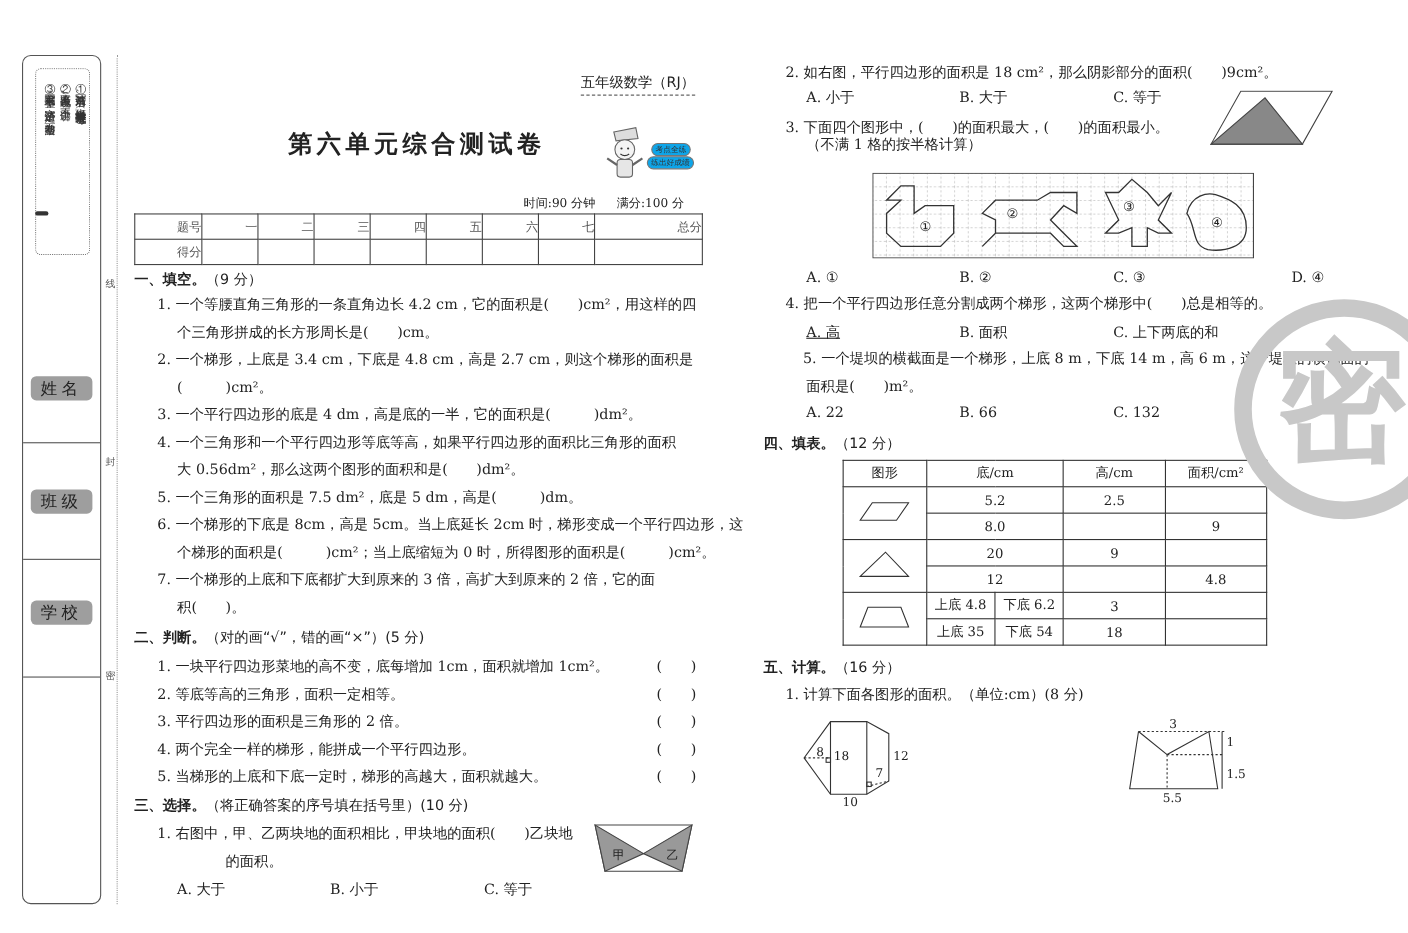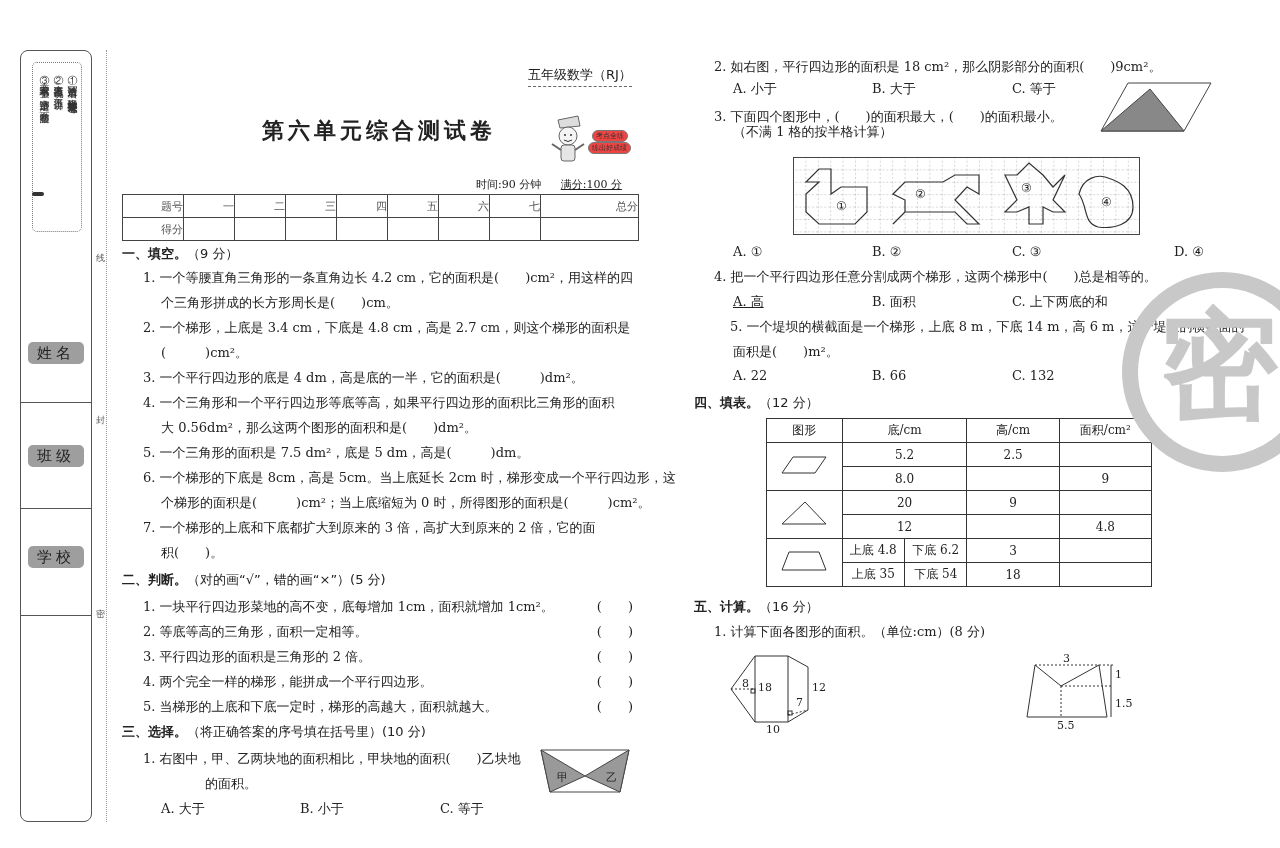--- a/index.html
+++ b/index.html
@@ -11,21 +11,21 @@
   .notice-text{position:absolute;left:2px;top:4px;width:44px;height:160px;writing-mode:vertical-rl;font-size:10px;line-height:14px;letter-spacing:0.5px;color:#333;}
   .notice-badge{position:absolute;left:2px;bottom:-40px;writing-mode:vertical-rl;font-size:9px;background:#333;color:#fff;border-radius:5px;padding:2px 0;}
   .field-label{left:28px;width:56px;height:22px;background:#9e9e9e;border-radius:5px;font-size:15px;color:#222;text-align:center;line-height:22px;letter-spacing:4px;}
   .sep{left:21px;width:70px;height:0;border-top:1.5px solid #555;}
   .dotted-line{left:106px;top:50px;height:772px;border-left:1.5px dotted #999;}
   .cut-label{left:96px;font-size:9px;color:#555;}
   
   .grade{left:528px;top:66px;font-size:13px;font-family:"DejaVu Sans","Liberation Sans",sans-serif;border-bottom:1px dashed #666;padding-bottom:2px;}
   .title{left:262px;top:116px;font-size:22px;font-weight:bold;letter-spacing:4px;}
   .mascot{left:548px;top:112px;width:110px;height:56px;}
-  .mascot-text{position:absolute;font-size:7px;color:#333;border:1px solid #777;border-radius:8px;padding:0 3px;background:#ef4444;}
+  .mascot-text{position:absolute;font-size:7px;color:#333;border:1px solid #777;border-radius:8px;padding:0 3px;background:#0ea5e9;}
   .meta{left:476px;top:177px;font-size:11px;}
   table.score{position:absolute;left:122px;top:194px;width:517px;border-collapse:collapse;font-size:11px;font-family:"DejaVu Sans","Liberation Sans",sans-serif;color:#555;}
   table.score td{border:1px solid #444;height:22px;text-align:right;padding:0;}
   .sec-h{font-size:13px;font-weight:bold;font-family:"DejaVu Sans","Liberation Sans",sans-serif;}
   .sec-h span.n{font-weight:normal;}
   .q{font-size:13px;line-height:25px;white-space:nowrap;}
   .opt{position:absolute;font-size:13px;}
   
   table.fill{position:absolute;left:766px;top:418px;width:386px;border-collapse:collapse;font-size:12px;}
   table.fill td{border:1px solid #333;height:23px;text-align:center;padding:0;}
@@ -67,21 +67,21 @@
       <circle cx="23" cy="23" r="1" fill="#333"></circle>
     <path d="M16 28 Q20 31 24 28" stroke="#333" fill="none"></path>
     <rect x="13" y="33" width="14" height="16" rx="3" fill="#e6e6e6" stroke="#666"></rect>
     <path d="M13 38 L4 32 M27 38 L36 32" stroke="#666" stroke-width="2"></path>
   </svg>
   <div class="mascot-text" style="left:44px;top:18px;">考点全练</div>
   <div class="mascot-text" style="left:40px;top:30px;">练出好成绩</div>
 </div>
 <div class="abs meta">
   <span>时间:90 分钟</span>
-  <span style="margin-left:16px;text-decoration:underline;">满分:100 分</span>
+  <span style="margin-left:16px;">满分:100 分</span>
 </div>
 
 <table class="score">
   <tbody>
       <tr>
     <td style="width:60px">题号</td>
     <td>一</td>
     <td>二</td>
     <td>三</td>
     <td>四</td>

